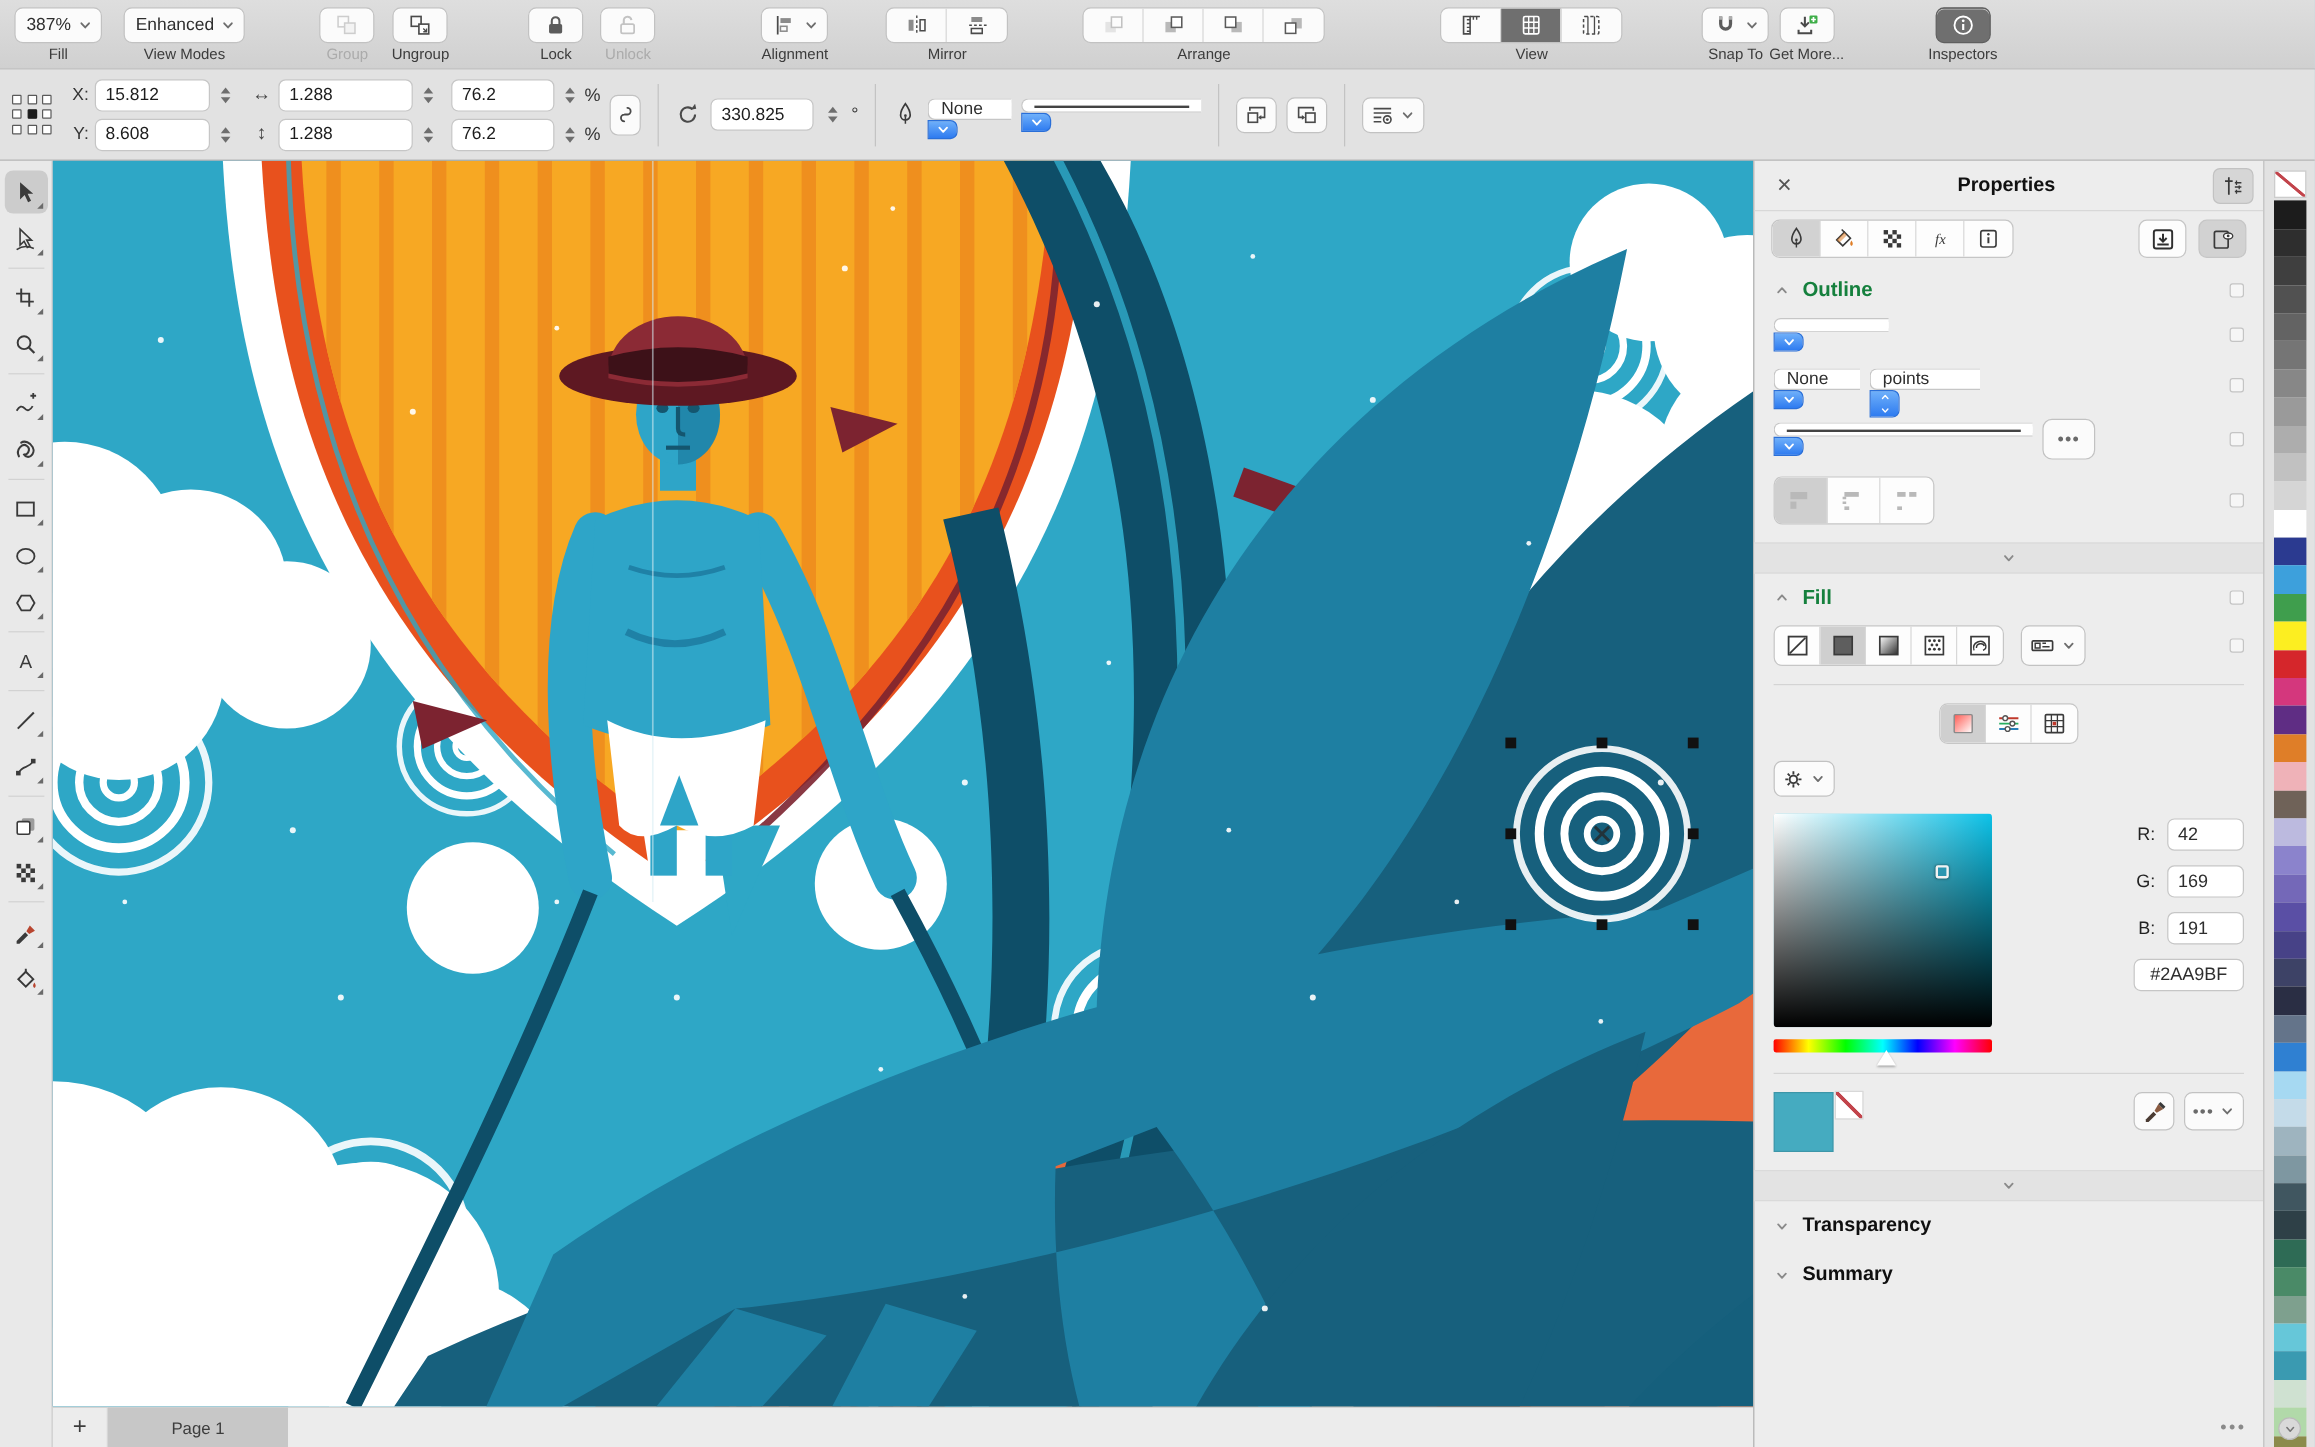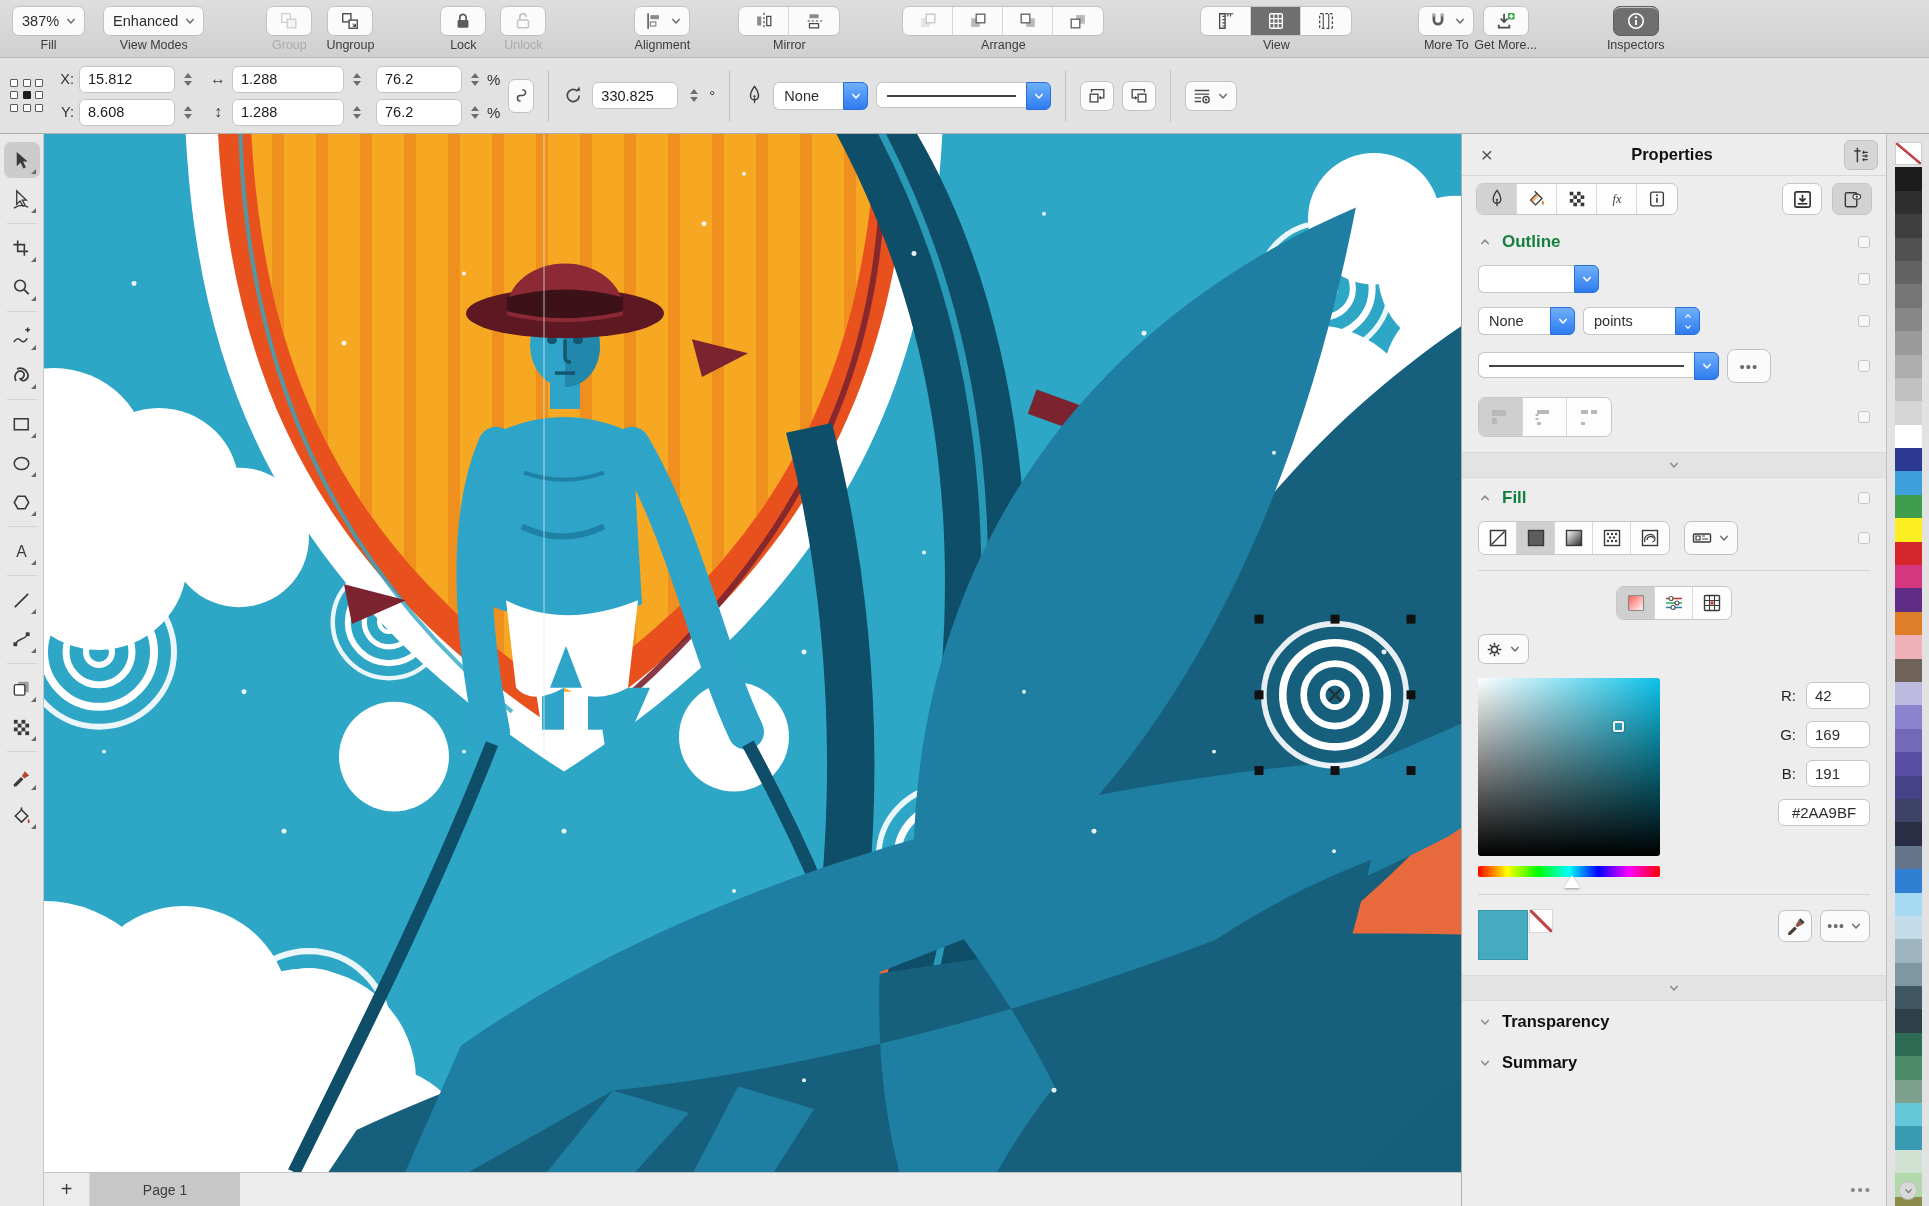--- a/index.html
+++ b/index.html
@@ -43,21 +43,21 @@
   .glyph { font-size:16px; color:#444; width:18px; text-align:center; }
   .pfield { height:27px; background:#fff; border:1px solid #c6c6c6; border-radius:6px; padding:0 8px; font-size:14.5px;
             display:flex; align-items:center; color:#1c1c1c; }
   .w90 { width:96px; } .w120 { width:112px; } .w86 { width:86px; }
   .stp { width:15px; height:27px; display:flex; flex-direction:column; justify-content:center; gap:3px; align-items:center; }
   .stp b { width:0; height:0; border-left:4px solid transparent; border-right:4px solid transparent; }
   .stp b.u { border-bottom:5px solid #6e6e6e; } .stp b.d { border-top:5px solid #6e6e6e; }
   .pct { font-size:15px; color:#333; }
   .ratio { width:26px; height:34px; background:#fbfbfb; border:1px solid #c2c2c2; border-radius:7px; display:flex; align-items:center; justify-content:center; }
   .psep { width:1px; height:52px; background:#c3c3c3; margin:0 6px; }
-  .ddfield { display:flex; height:28px; }
+  .ddfield { display:flex; height:28px;flex-direction:column; }
   .ddfield .val { background:#fff; border:1px solid #c6c6c6; border-right:none; border-radius:6px 0 0 6px; padding:0 10px; display:flex; align-items:center; font-size:14.5px; min-width:70px; }
   .bluebtn { width:25px; border-radius:0 6px 6px 0; background:linear-gradient(#6fb0fa,#2e7bf0); border:1px solid #2a6fd8; display:flex; align-items:center; justify-content:center; flex-direction:column; gap:1px; }
   .bluebtn svg { stroke:#fff; }
   .iconbtn { height:30px; min-width:34px; background:#fbfbfb; border:1px solid #c2c2c2; border-radius:7px; display:flex; align-items:center; justify-content:center; gap:4px; padding:0 6px; }
   .linechip { width:150px; height:26px; background:#fff; border:1px solid #c6c6c6; border-right:none; border-radius:6px 0 0 6px; position:relative; }
   .linechip::after { content:""; position:absolute; left:10px; right:10px; top:50%; height:2px; background:#444; }
 
   
   .main { flex:1 1 auto; display:flex; min-height:0; }
   .toolbox { width:44px; background:#e9e9e9; border-right:1px solid #c6c6c6; display:flex; flex-direction:column; align-items:center; padding-top:8px; gap:3px; }
@@ -545,21 +545,21 @@
       <div class="tbtns">
           <button class="tbtn dd">
             <svg class="ic" width="20" height="20">
               <use href="#i-magnet"></use>
             </svg>
             <svg class="chev" style="stroke:#6e6e6e">
               <use href="#i-chev"></use>
             </svg>
           </button>
         </div>
-      <span class="tlabel">More To</span>
+      <span class="tlabel">Snap To</span>
     </div>
     <div class="tgroup" style="">
       <div class="tbtns">
           <button class="tbtn">
             <svg class="ic" width="21" height="21">
               <use href="#i-getmore"></use>
             </svg>
           </button>
         </div>
       <span class="tlabel">Get More...</span>

